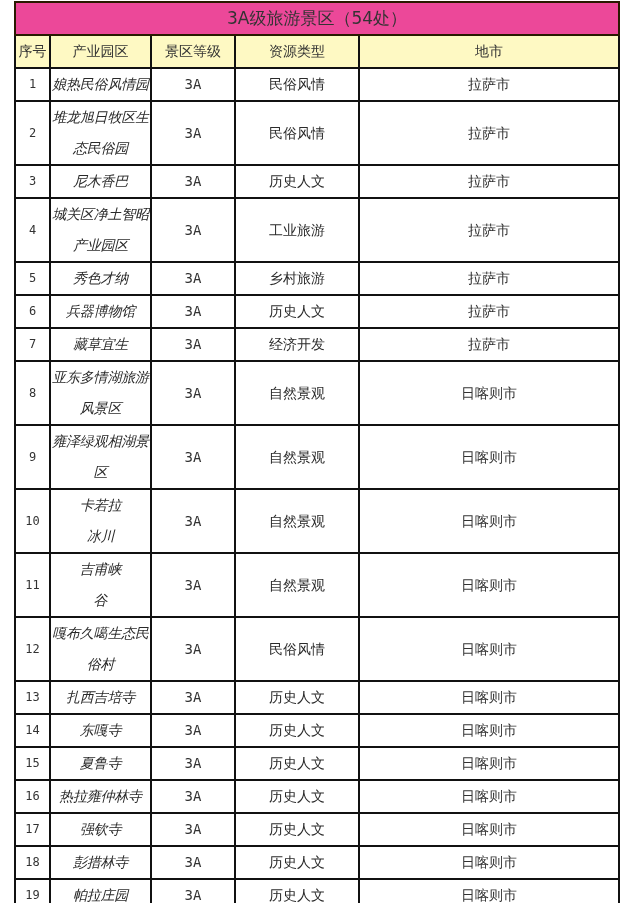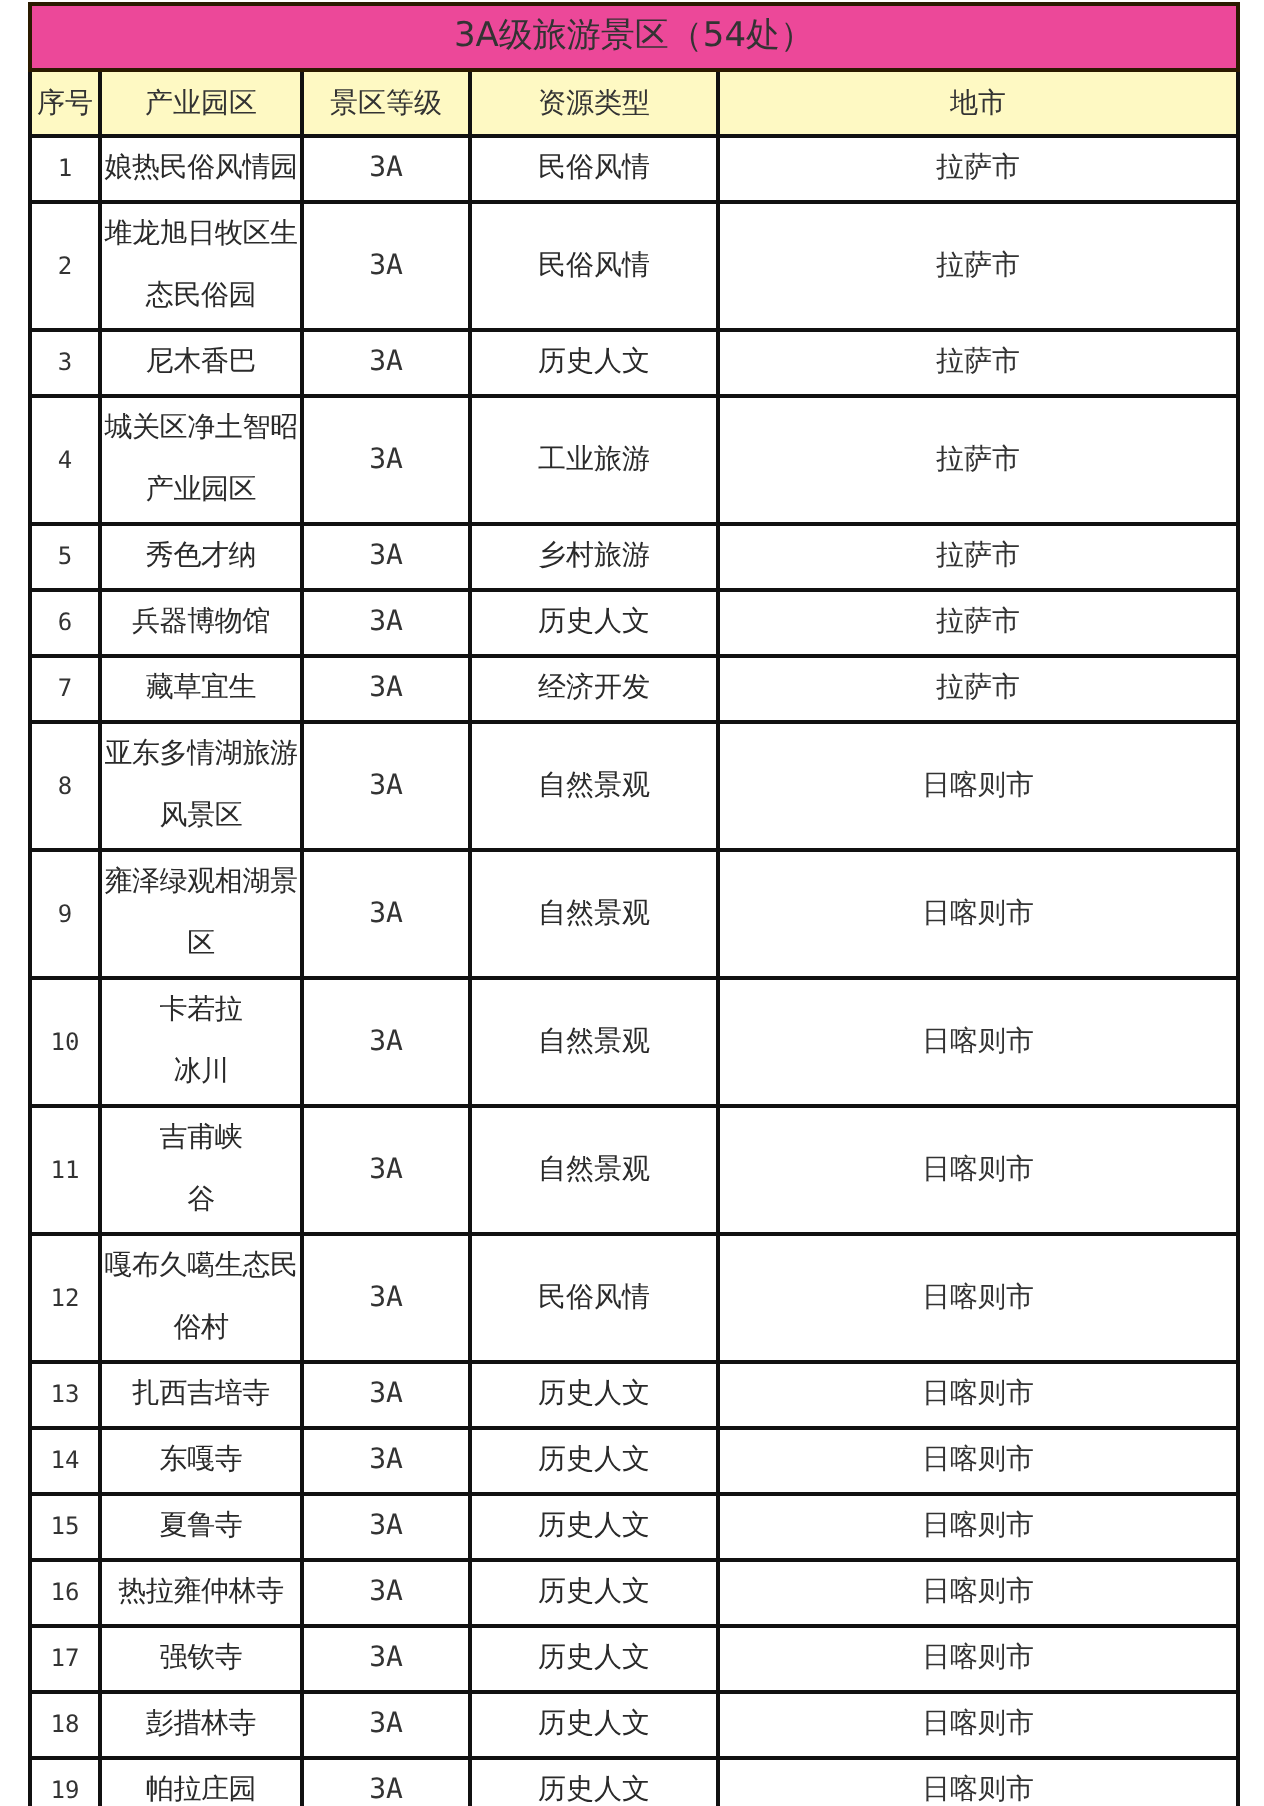--- a/index.html
+++ b/index.html
@@ -8,21 +8,21 @@
   .sheet { position: absolute; left: 14px; top: 1px; width: 606px; }
   table { border-collapse: collapse; width: 606px; table-layout: fixed; }
   td, th { border: 2px solid #111; text-align: center; vertical-align: middle;
            padding: 0; font-weight: normal; overflow: hidden; }
   .title-cell { background: #ec4899; height: 30px; font-size: 17px; color: #333;
                 border-color: #2a1a00; }
   th { height: 31px; font-size: 14px; color: #333; background: #fef9c3; }
   td { font-size: 14px; color: #2a2a2a; line-height: 31px; }
   td.num { font-size: 12px; font-family: "DejaVu Sans Mono", "Liberation Mono", monospace; color: #333; }
   td.grade { font-size: 14px; font-family: "DejaVu Sans Mono", "Liberation Mono", monospace; color: #333; }
-  td.name { padding: 0 1px; letter-spacing: -0.2px; }
+  td.name { padding: 0 1px; letter-spacing: -0.2px; font-style: italic; }
   td.city { color: #333; }
   .col-idx { width: 35px; }
   .col-name { width: 101px; }
   .col-grade { width: 84px; }
   .col-type { width: 124px; }
   .col-city { width: auto; }
 </style>
 </head>
 <body>
 

